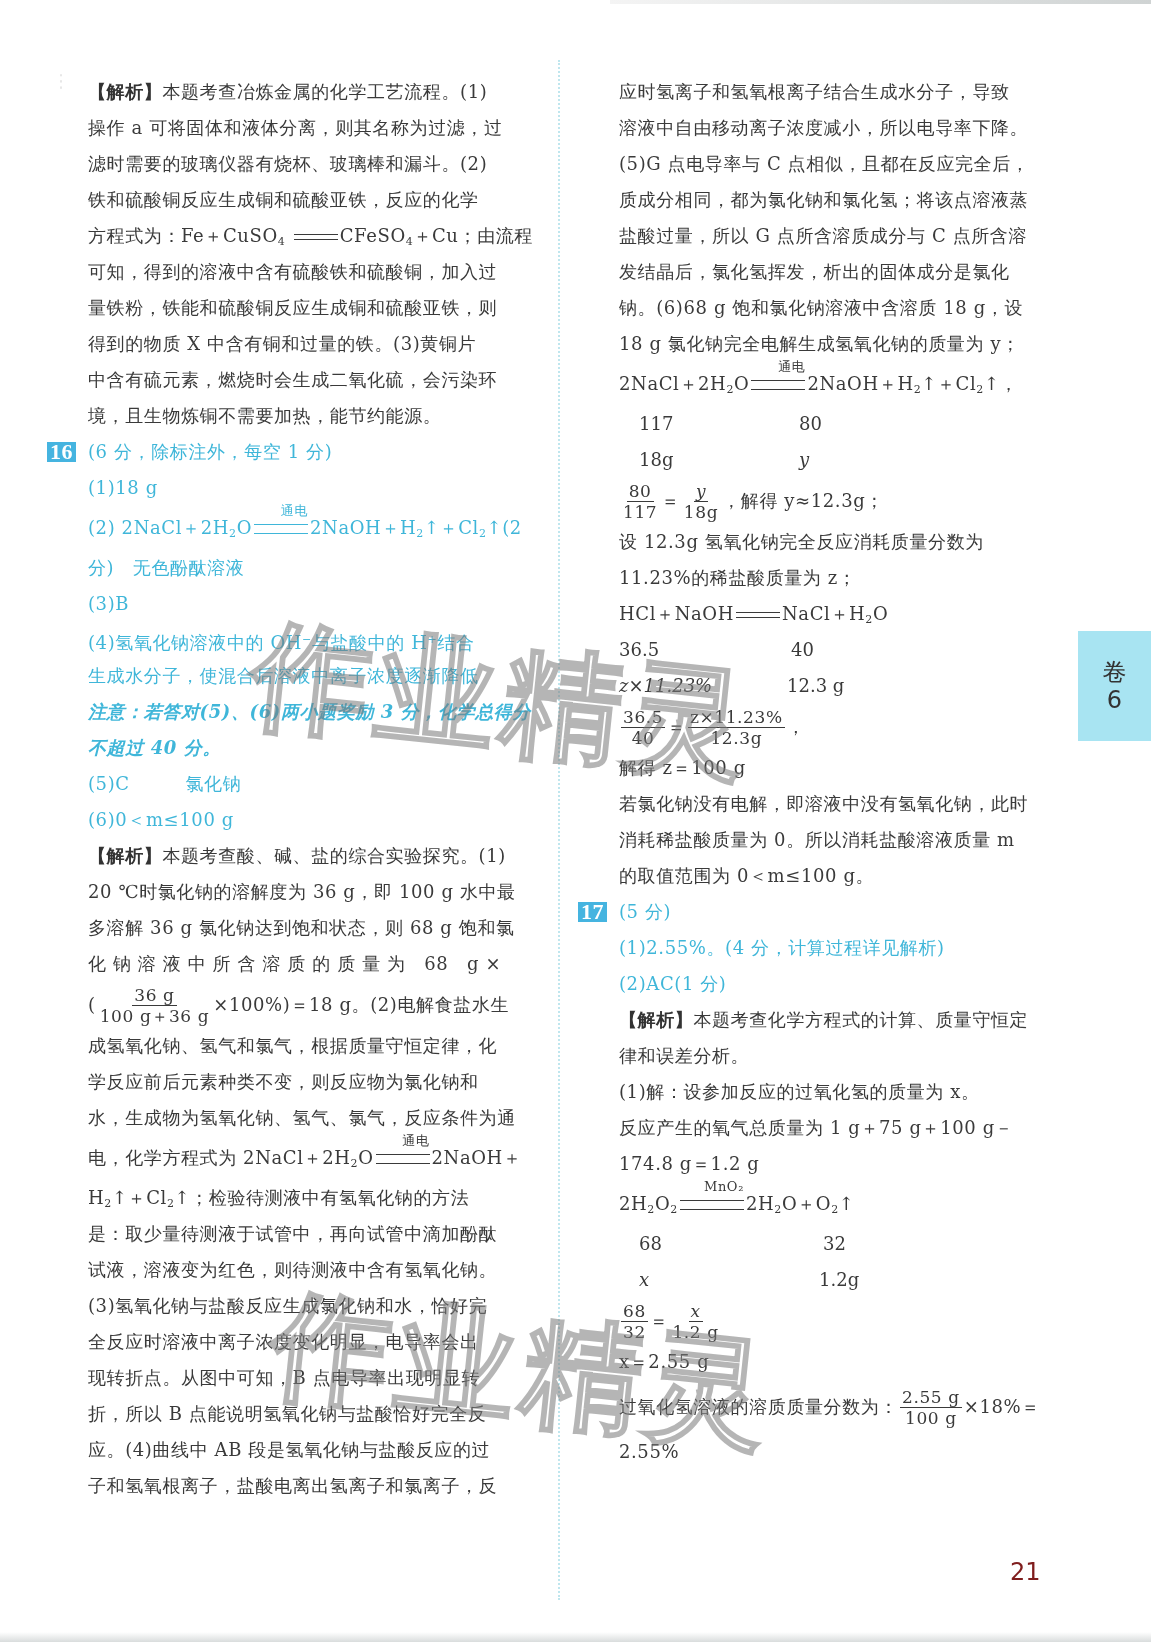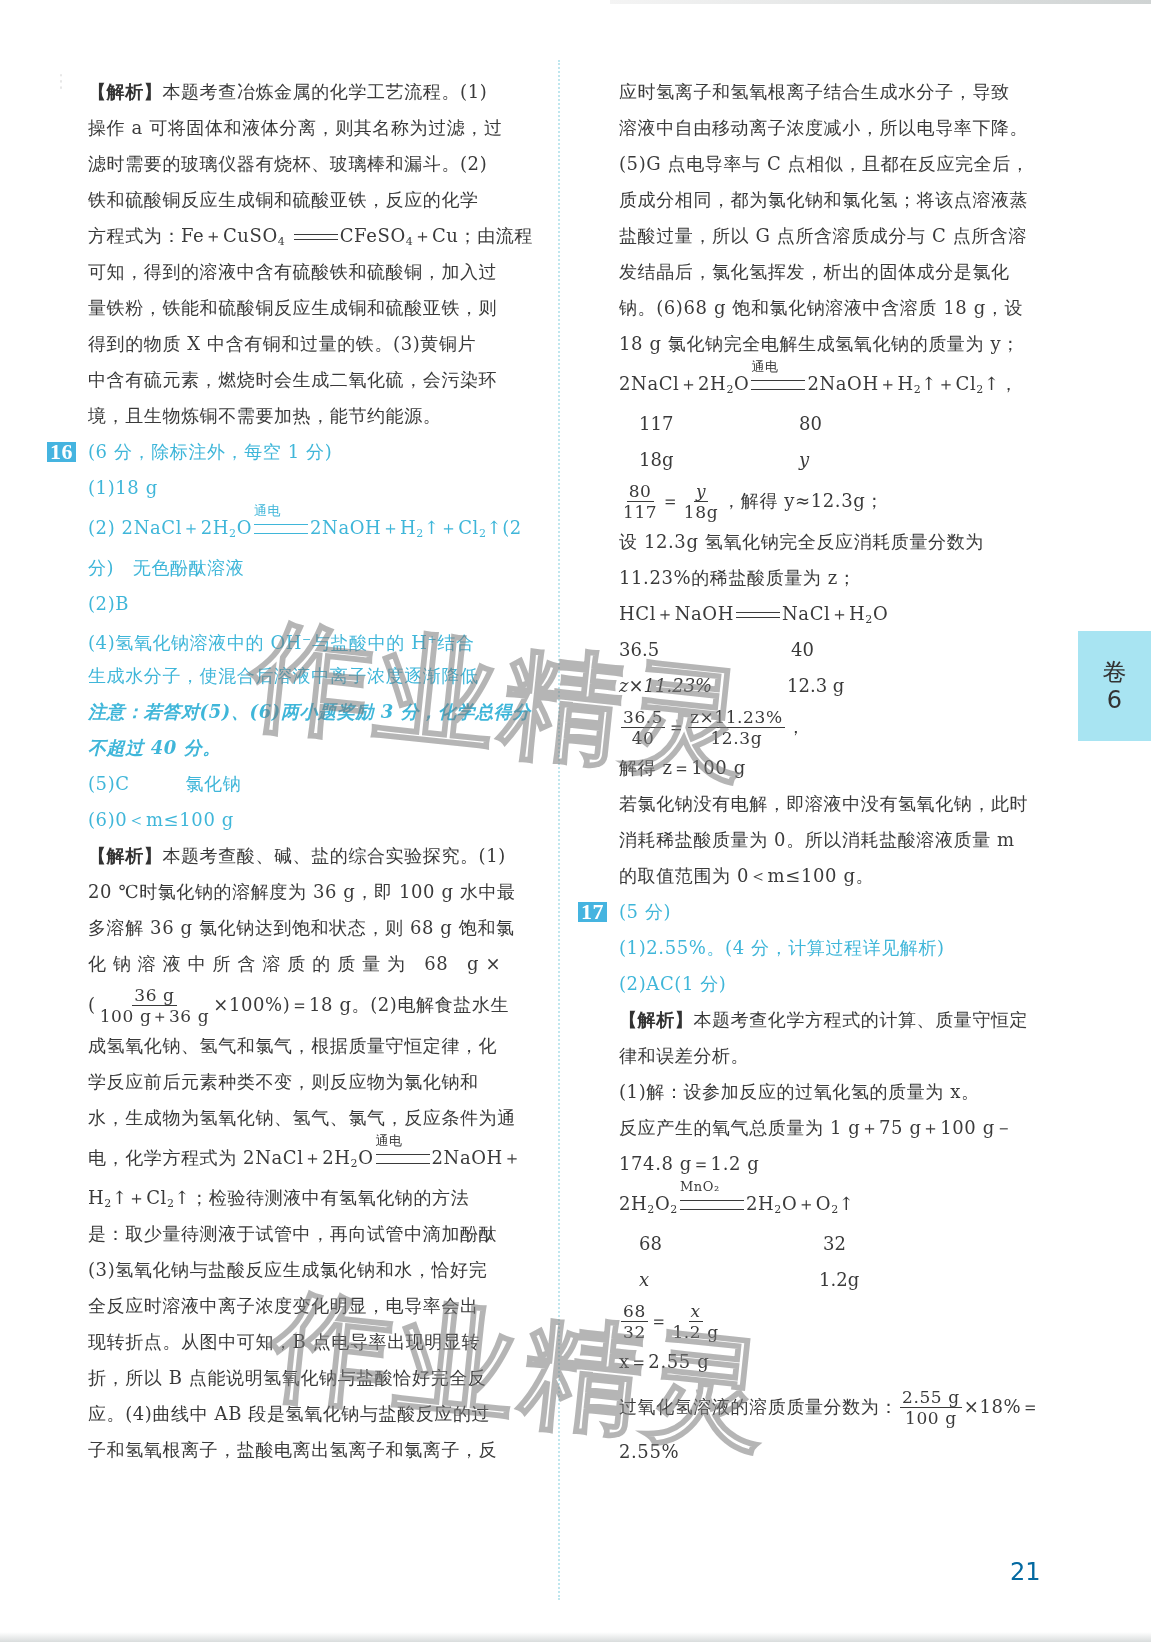--- a/index.html
+++ b/index.html
@@ -15,36 +15,36 @@
   .line { font-size: 18px; line-height: 36px; height: 36px; white-space: nowrap; letter-spacing: 0.6px; }
   .line.tall { height: 44px; line-height: 44px; }
   .line.frac-line { height: 46px; display: flex; align-items: center; }
   .cyan { color: #3fb6d9; }
   .bold { font-weight: bold; font-style: italic; }
   .tag { font-weight: bold; color: #333; }
   .qnum { position: absolute; display: inline-block; background: #45b4e0; color: #fff; font-weight: bold;
     font-size: 22px; line-height: 20px; height: 20px; padding: 0 3px; font-family: "Liberation Serif", serif; }
   .arrow-eq { display: inline-block; position: relative; width: 54px; height: 10px; vertical-align: middle;
     border-top: 1.5px solid currentColor; border-bottom: 1.5px solid currentColor; margin: 0 2px; top: 0; }
-  .arrow-eq .over { position: absolute; left: 0; right: 0; top: -22px; text-align: left; font-size: 13px; line-height: 16px; }
+  .arrow-eq .over { position: absolute; left: 0; right: 0; top: -22px; text-align: right; font-size: 13px; line-height: 16px; }
   .eq-sign { display: inline-block; width: 44px; height: 6px; border-top: 1.5px solid currentColor;
     border-bottom: 1.5px solid currentColor; vertical-align: middle; margin: 0 2px; }
   sub { font-size: 11px; vertical-align: -3px; }
   sup { font-size: 11px; vertical-align: 6px; }
   .frac { display: inline-flex; flex-direction: column; align-items: center; vertical-align: middle;
     font-size: 17px; line-height: 20px; margin: 0 2px; }
   .frac .num { border-bottom: 1.2px solid #3a3a3a; padding: 0 2px; }
   .frac .den { padding: 0 2px; }
   .row { display: flex; font-size: 18px; line-height: 36px; height: 36px; }
   .it { font-style: italic; }
   .side-tab { position: absolute; left: 1078px; top: 631px; width: 73px; height: 110px; background: #a8e4f2;
     display: flex; flex-direction: column; align-items: center; justify-content: center; color: #333;
     font-family: "DejaVu Sans", sans-serif; font-size: 24px; line-height: 28px; }
   .page-num { position: absolute; left: 1010px; top: 1558px; font-family: "DejaVu Sans", sans-serif;
-    color: #0369a1; font-size: 24px; }
+    color: #7f1d1d; font-size: 24px; }
   .bottom-band { position: absolute; left: 0; top: 1632px; width: 1151px; height: 10px;
     background: linear-gradient(to bottom, #ffffff, #d9dcdc); }
   .watermark { position: absolute; font-family: "DejaVu Sans", sans-serif; font-weight: bold;
     color: transparent; -webkit-text-stroke: 2px #7a7a7a; opacity: 0.55; font-size: 120px; letter-spacing: 6px;
     pointer-events: none; transform: rotate(6deg); }
   .wm1 { left: 250px; top: 620px; }
   .wm2 { left: 270px; top: 1290px; }
   .margin-mark { position: absolute; left: 52px; top: 66px; color: #e6e6e6; font-size: 18px; line-height: 30px; }
 </style>
 </head>
@@ -73,21 +73,21 @@
 
   <div class="line cyan" style="position:relative">
     <span class="qnum" style="left:-41px;top:8px">16</span>
     <span>(6 分，除标注外，每空 1 分)</span>
   </div>
   <div class="line cyan">(1)18 g</div>
   <div class="line tall cyan">
     <span>(2) 2NaCl＋2H</span><sub>2</sub><span>O</span><span class="arrow-eq"><span class="over">通电</span></span><span>2NaOH＋H</span><sub>2</sub><span>↑＋Cl</span><sub>2</sub><span>↑(2</span>
   </div>
   <div class="line cyan">分)　无色酚酞溶液</div>
-  <div class="line cyan">(2)B</div>
+  <div class="line cyan">(3)B</div>
   <div class="line cyan">
     <span>(4)氢氧化钠溶液中的 OH</span><sup>−</sup><span>与盐酸中的 H</span><sup>+</sup><span>结合</span>
   </div>
   <div class="line cyan">生成水分子，使混合后溶液中离子浓度逐渐降低</div>
   <div class="line cyan bold">注意：若答对(5)、(6)两小题奖励 3 分，化学总得分</div>
   <div class="line cyan bold">不超过 40 分。</div>
   <div class="line cyan">(5)C　　　氯化钠</div>
   <div class="line cyan">(6)0＜m≤100 g</div>
 
   <div class="line">
@@ -107,20 +107,21 @@
   <div class="line">成氢氧化钠、氢气和氯气，根据质量守恒定律，化</div>
   <div class="line">学反应前后元素种类不变，则反应物为氯化钠和</div>
   <div class="line">水，生成物为氢氧化钠、氢气、氯气，反应条件为通</div>
   <div class="line tall">
     <span>电，化学方程式为 2NaCl＋2H</span><sub>2</sub><span>O</span><span class="arrow-eq"><span class="over">通电</span></span><span>2NaOH＋</span>
   </div>
   <div class="line">
     <span>H</span><sub>2</sub><span>↑＋Cl</span><sub>2</sub><span>↑；检验待测液中有氢氧化钠的方法</span>
   </div>
   <div class="line">是：取少量待测液于试管中，再向试管中滴加酚酞</div>
+  <div class="line">试液，溶液变为红色，则待测液中含有氢氧化钠。</div>
   <div class="line">(3)氢氧化钠与盐酸反应生成氯化钠和水，恰好完</div>
   <div class="line">全反应时溶液中离子浓度变化明显，电导率会出</div>
   <div class="line">现转折点。从图中可知，B 点电导率出现明显转</div>
   <div class="line">折，所以 B 点能说明氢氧化钠与盐酸恰好完全反</div>
   <div class="line">应。(4)曲线中 AB 段是氢氧化钠与盐酸反应的过</div>
   <div class="line">子和氢氧根离子，盐酸电离出氢离子和氯离子，反</div>
 </div>
 
 <div class="col col-right">
   <div class="line">应时氢离子和氢氧根离子结合生成水分子，导致</div>

